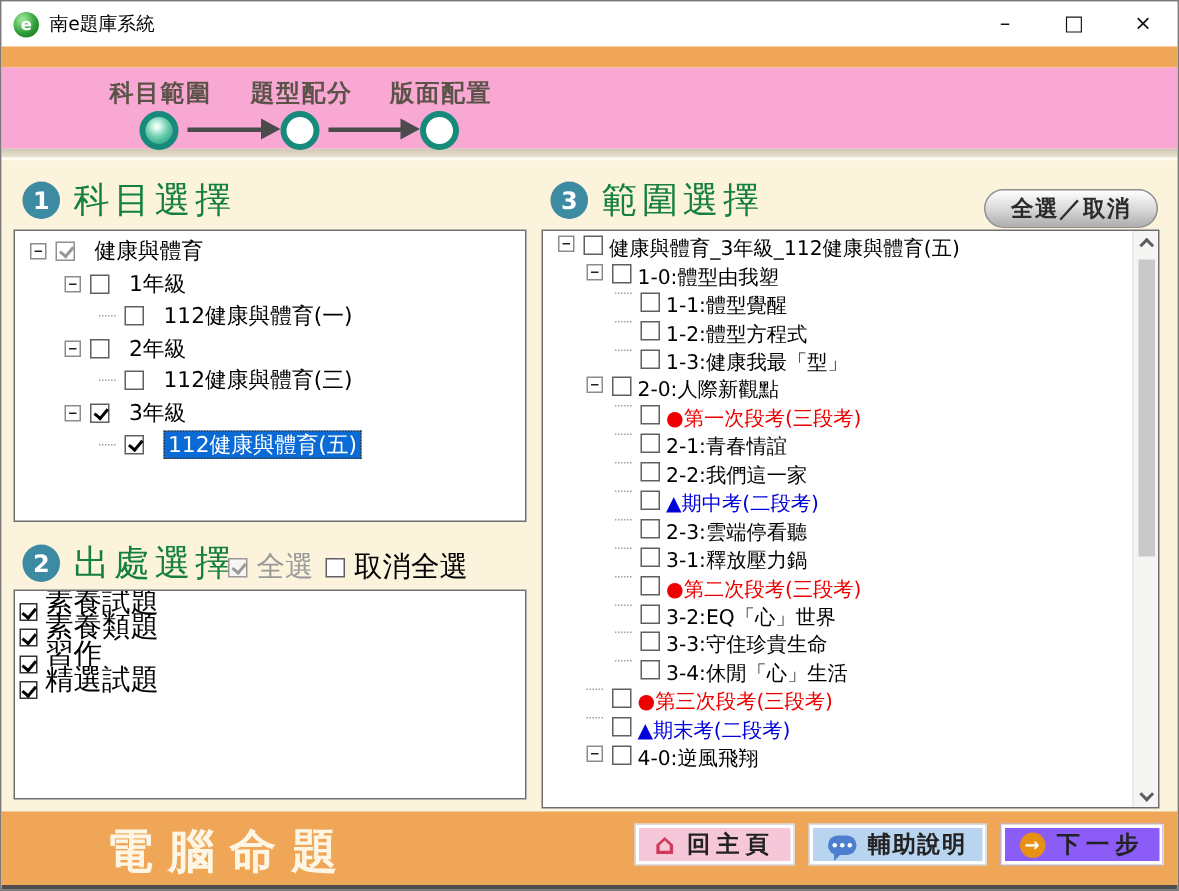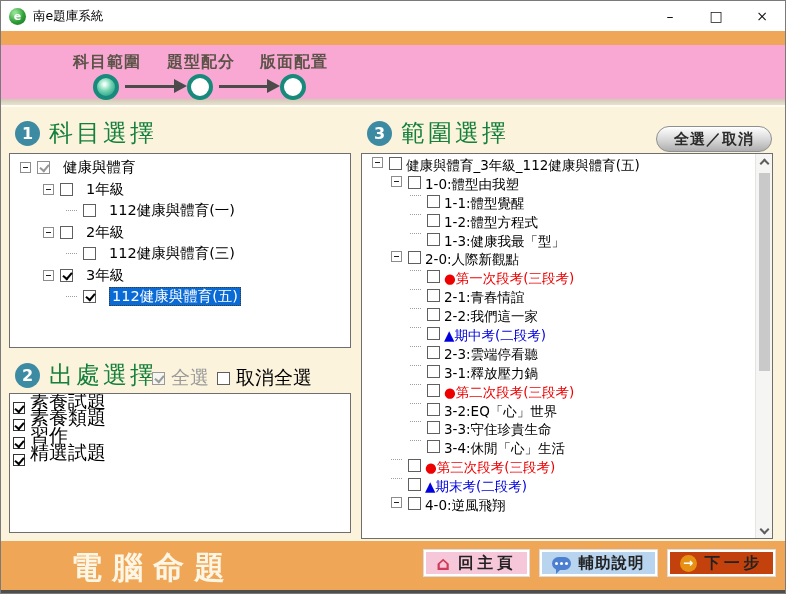--- a/index.html
+++ b/index.html
@@ -82,21 +82,21 @@
   
   .footer{position:relative;height:49px;background:#efa657}
   .brand{position:absolute;left:70px;top:6px;font-size:31px;font-weight:bold;color:#fdf6e4;letter-spacing:10px;white-space:nowrap}
   .fbtns{position:absolute;right:9px;top:8px;display:flex;gap:9px}
   .fbtn{height:28px;display:flex;align-items:center;gap:8px;padding:0 12px;border:1px solid #dcdcdc;
     box-shadow:inset 0 0 0 2px #fff;font-size:15.5px;font-weight:bold;color:#222}
   .fbtn .lbl{letter-spacing:4px}
   .fbtn.help .lbl{letter-spacing:1px}
   .fbtn.home{background:#f6c7d8}
   .fbtn.help{background:#b9d4ef}
-  .fbtn.next{background:#c2410c}
+  .fbtn.next{background:#8b5cf6}
   .ic-home{color:#cf3a5b;font-size:19px;font-weight:bold;line-height:1}
   .ic-bubble{width:19px;height:13px;background:#4d7fd0;border-radius:7px;position:relative;flex:none}
   .ic-bubble::before{content:"";position:absolute;left:3px;top:5px;width:3px;height:3px;background:#fff;border-radius:50%;box-shadow:5px 0 0 #fff,10px 0 0 #fff}
   .ic-bubble::after{content:"";position:absolute;left:4px;bottom:-4px;border-top:5px solid #4d7fd0;border-right:5px solid transparent}
   .ic-next{width:17px;height:17px;border-radius:50%;background:#e79114;color:#fff;display:flex;align-items:center;justify-content:center;flex:none}
   .ic-next::after{content:"\2192";font-size:12px;font-weight:bold}
 
   .bottom-edge{height:5px;background:#4e4e4e}
 </style>
 </head>

